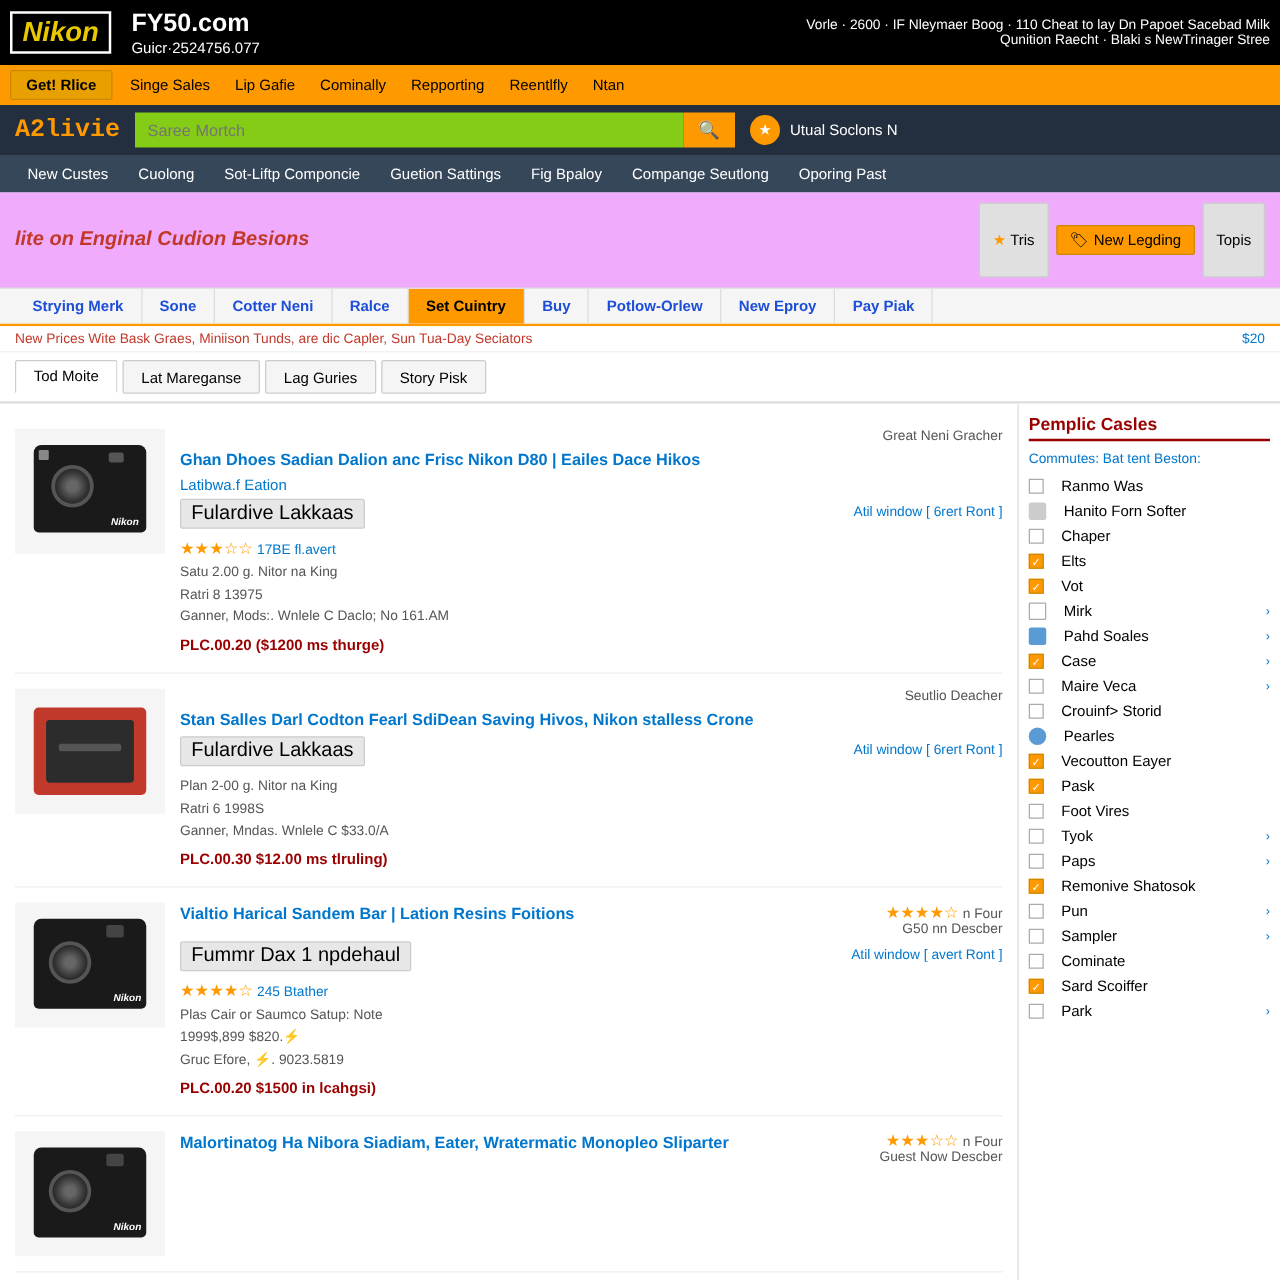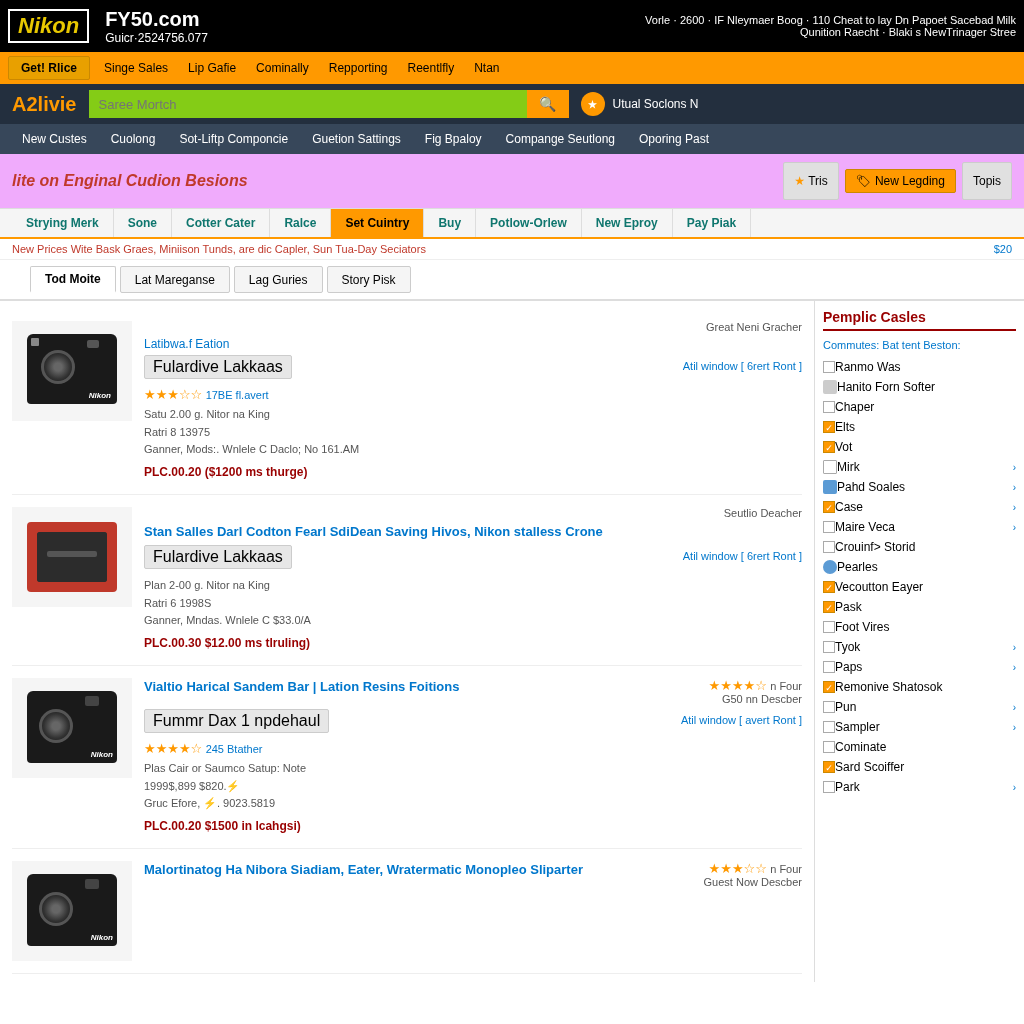--- a/index.html
+++ b/index.html
@@ -67,21 +67,21 @@
       display: flex;
       align-items: center;
       padding: 6px 12px;
       gap: 12px;
     }
     .site-logo {
       color: #fff;
       font-size: 20px;
       font-weight: bold;
     }
-    .site-logo span { color: #f90; }
+    .site-logo span { color: #f90; font-family: Liberation Mono, monospace; }
     .search-bar {
       display: flex;
       flex: 1;
       max-width: 480px;
     }
     .search-bar input {
       flex: 1;
       padding: 6px 10px;
       font-size: 13px;
       border: none;
@@ -150,41 +150,41 @@
       border: 1px solid #c80;
       padding: 4px 10px;
       font-size: 12px;
       cursor: pointer;
       border-radius: 2px;
       display: flex; align-items: center; gap: 4px;
     }
     .btn-gray {
       background: #e0e0e0;
       border: 1px solid #ccc;
-      padding: 11px 10px;
+      padding: 22px 10px;
       font-size: 12px;
       cursor: pointer;
       border-radius: 2px;
     }
 
     
     .cat-tabs {
       background: #f5f5f5;
       border-bottom: 2px solid #f90;
       display: flex;
       align-items: center;
       padding: 0 12px;
       overflow-x: auto;
     }
     .cat-tab {
       padding: 7px 14px;
       font-size: 12px;
       font-weight: bold;
       cursor: pointer;
-      color: #0f766e;
+      color: #1d4ed8;
       white-space: nowrap;
       border-right: 1px solid #ddd;
     }
     .cat-tab.active {
       background: #f90;
       color: #000;
     }
 
     
     .sub-nav {
@@ -210,22 +210,21 @@
       padding: 5px 14px;
       border: 1px solid #ccc;
       background: #f5f5f5;
       cursor: pointer;
       font-size: 12px;
       border-radius: 2px;
     }
     .tab-btn.active {
       background: #fff;
       border-bottom: 2px solid #fff;
-      font-weight: bold;
-      margin-left: 18px;
+      font-weight: normal;
     }
 
     
     .main-content {
       display: flex;
       background: #fff;
     }
     .product-list {
       flex: 1;
       padding: 8px 12px;
@@ -296,21 +295,21 @@
     .sidebar-subtitle { color: #07c; font-size: 11px; margin-bottom: 6px; }
     .sidebar-item {
       display: flex;
       align-items: center;
       gap: 6px;
       padding: 3px 0;
       font-size: 12px;
       cursor: pointer;
       justify-content: space-between;
     }
-    .sidebar-item-left { display: flex; align-items: center; gap: 0; }
+    .sidebar-item-left { display: flex; align-items: center; gap: 14px; }
     .cb { width: 12px; height: 12px; border: 1px solid #aaa; display: inline-block; }
     .cb.checked { background: #f90; border-color: #c80; }
     .cb.checked::after { content: '✓'; font-size: 9px; color: #fff; display: block; line-height: 12px; text-align: center; }
     .chevron { color: #07c; font-size: 10px; }
 
     
     .hdd-img {
       width: 90px; height: 70px;
       background: #c0392b;
       border-radius: 4px;
@@ -386,21 +385,21 @@
       <span>🏷</span> 
         <span>New Legding</span>
     </button>
     <button class="btn-gray">Topis</button>
   </div>
 </div>
 
 <div class="cat-tabs">
   <div class="cat-tab">Strying Merk</div>
   <div class="cat-tab">Sone</div>
-  <div class="cat-tab">Cotter Cater</div>
+  <div class="cat-tab">Cotter Neni</div>
   <div class="cat-tab">Ralce</div>
   <div class="cat-tab active">Set Cuintry</div>
   <div class="cat-tab">Buy</div>
   <div class="cat-tab">Potlow-Orlew</div>
   <div class="cat-tab">New Eproy</div>
   <div class="cat-tab">Pay Piak</div>
 </div>
 
 <div class="sub-nav">
   <span class="sub-nav-left">New Prices   Wite Bask Graes, Miniison Tunds, are dic Capler, Sun Tua-Day Seciators</span>
@@ -424,20 +423,21 @@
           <div style="background:#1a1a1a; width:90px; height:70px; border-radius:6px 6px 4px 4px; position:relative;">
             <div style="position:absolute; width:34px; height:34px; background:radial-gradient(circle, #666 20%, #333 60%, #111 100%); border-radius:50%; top:16px; left:14px; border:3px solid #555;"></div>
             <div style="position:absolute; width:12px; height:8px; background:#555; top:6px; left:60px; border-radius:2px;"></div>
             <div style="position:absolute; width:8px; height:8px; background:#888; top:4px; left:4px; border-radius:1px;"></div>
             <div style="color:#fff; font-size:8px; position:absolute; bottom:4px; right:6px; font-weight:bold; font-style:italic;">Nikon</div>
           </div>
         </div>
       </div>
       <div class="product-details">
         <div class="product-seller">Great Neni Gracher</div>
+        <div class="product-title">Ghan Dhoes Sadian Dalion anc Frisc Nikon D80 | Eailes Dace Hikos</div>
         <div class="product-subtitle">Latibwa.f Eation</div>
         <div style="display:flex; justify-content:space-between; align-items:center; margin: 4px 0;">
           <span class="badge-featured">Fulardive Lakkaas</span>
           <span class="product-links">Atil window [ 6rert Ront ]</span>
         </div>
         <div>
           <span class="stars">★★★☆☆</span>
           <span class="star-count">17BE fl.avert</span>
         </div>
         <div class="product-info">

